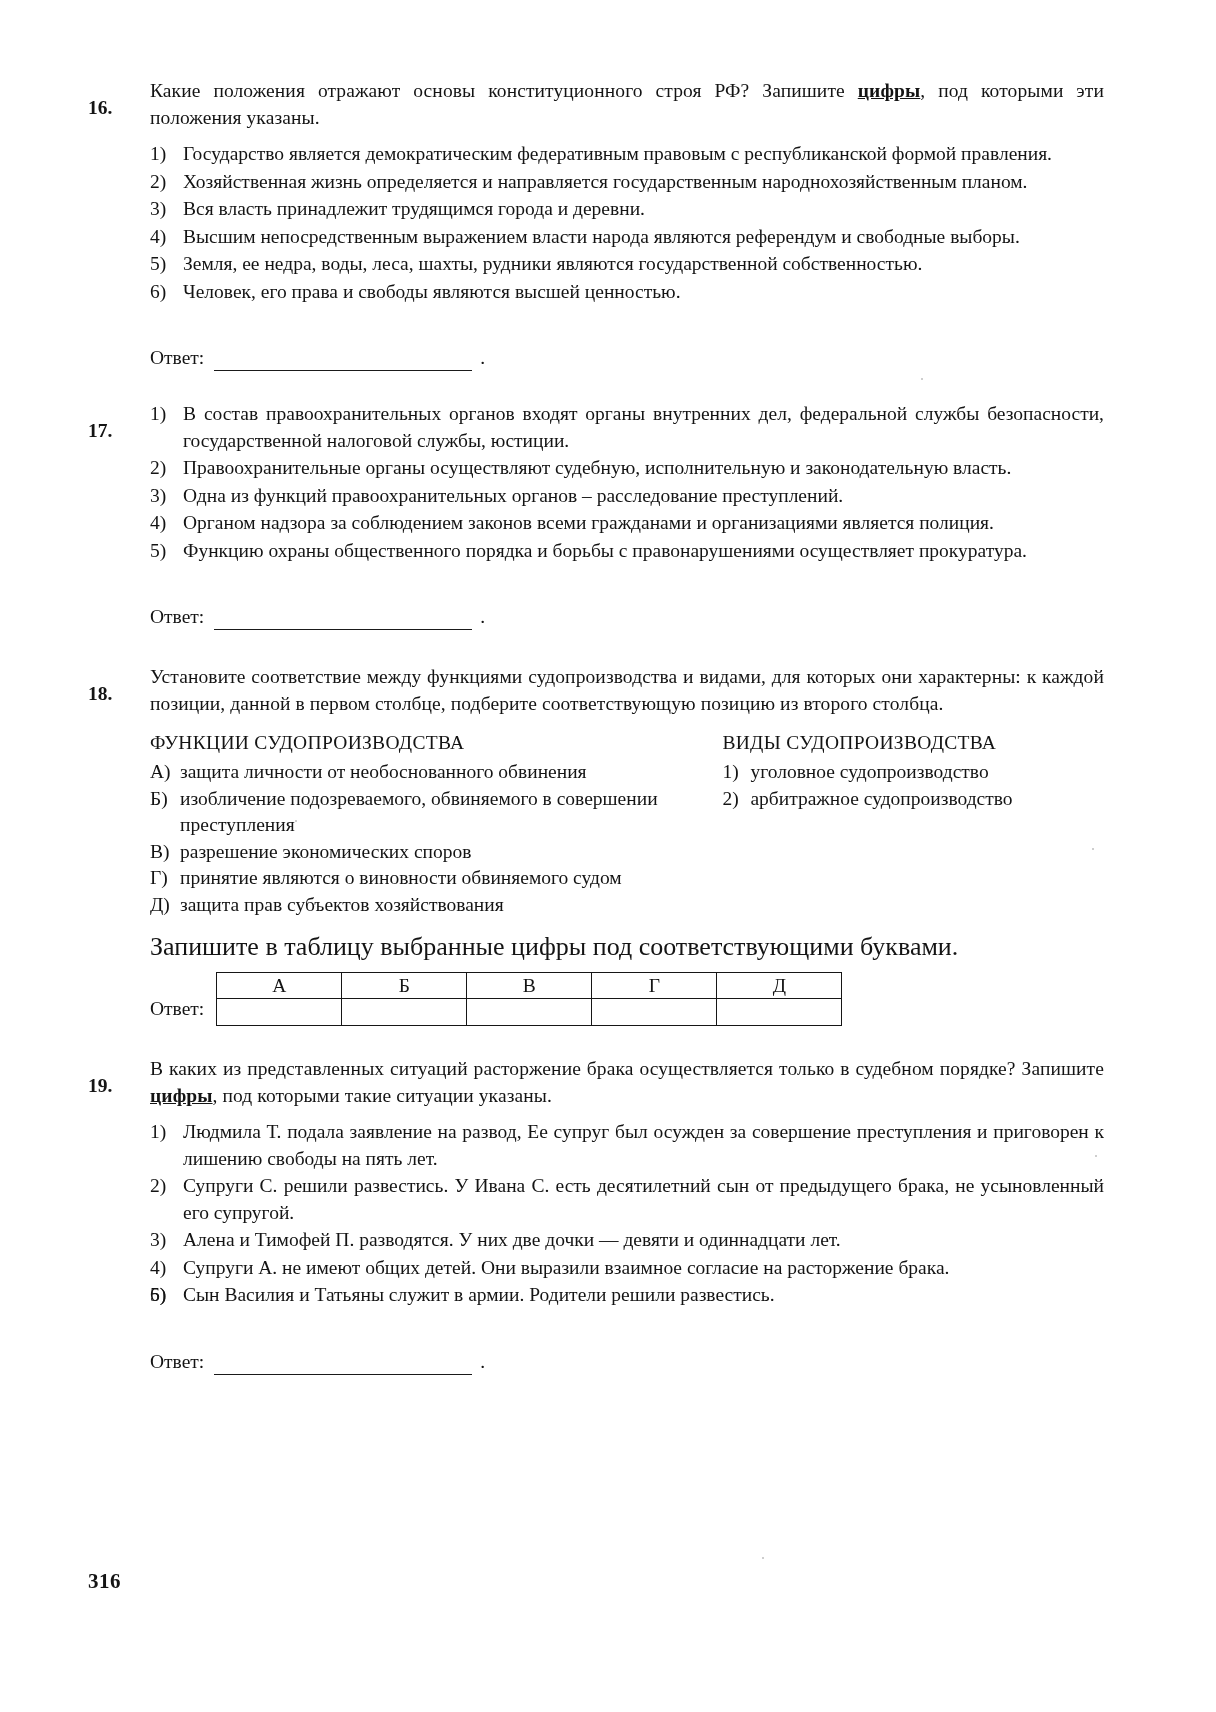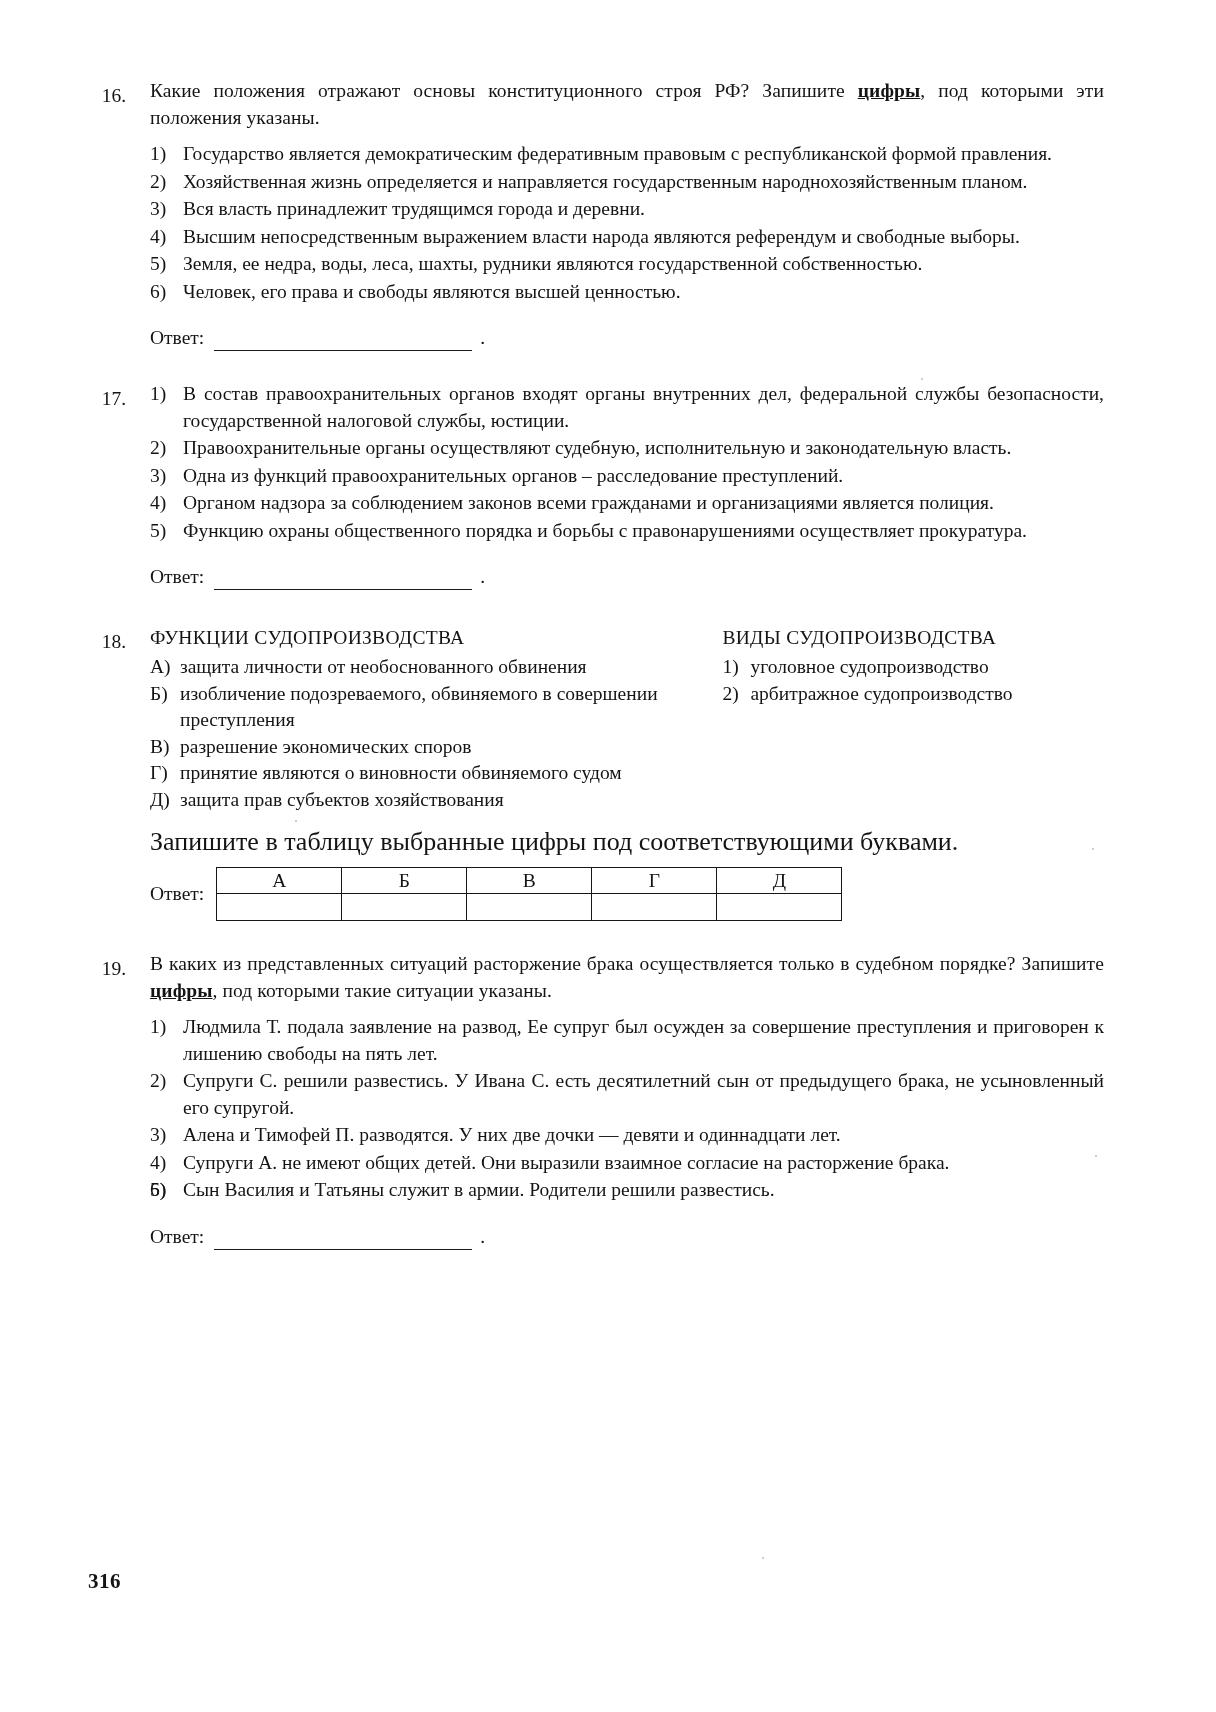--- a/index.html
+++ b/index.html
@@ -30,24 +30,24 @@
   }
 
   
   .task {
     position: relative;
     margin-bottom: 26px;
   }
   .task-num {
     position: absolute;
     left: 0;
-    top: 5px;
+    top: 17px;
     width: 52px;
-    text-align: center;
-    font-weight: normal;
+    text-align: left;
+    font-weight: bold;
     font-size: 19.5px;
     line-height: 26px;
   }
   .task-body {
     margin-left: 62px;
   }
   .stem {
     font-size: 19.5px;
     line-height: 26.5px;
     text-align: justify;
@@ -80,20 +80,21 @@
 
   .answer-row {
     margin-top: 20px;
     display: flex;
     align-items: flex-end;
     font-size: 19.5px;
     line-height: 26px;
   }
   .answer-label {
     margin-right: 10px;
+    margin-top: 20px;
   }
   .answer-line {
     width: 258px;
     border-bottom: 1.5px solid #1a1a1a;
     height: 20px;
     margin-right: 8px;
   }
   .answer-dot {
     font-size: 19.5px;
   }
@@ -231,20 +232,21 @@
           <span class="answer-label">Ответ:</span>
           <span class="answer-line"></span>
           <span class="answer-dot">.</span>
         </div>
       </div>
     </div>
 
     <div class="task" style="margin-top:34px;">
       <div class="task-num">18.</div>
       <div class="task-body">
+        <div class="stem">Установите соответствие между функциями судопроизводства и видами, для которых они характерны: к каждой позиции, данной в первом столбце, подберите соответствующую позицию из второго столбца.</div>
 
         <div class="match-wrap">
           <div class="match-col-left">
             <div class="col-head">ФУНКЦИИ СУДОПРОИЗВОДСТВА</div>
             <ul class="match-list">
               <li><span class="marker">А)</span><span>защита личности от необоснованного обвинения</span></li>
               <li><span class="marker">Б)</span><span>изобличение подозреваемого, обвиняемого в совершении преступления</span></li>
               <li><span class="marker">В)</span><span>разрешение экономических споров</span></li>
               <li><span class="marker">Г)</span><span>принятие являются о виновности обвиняемого судом</span></li>
               <li><span class="marker">Д)</span><span>защита прав субъектов хозяйствования</span></li>

